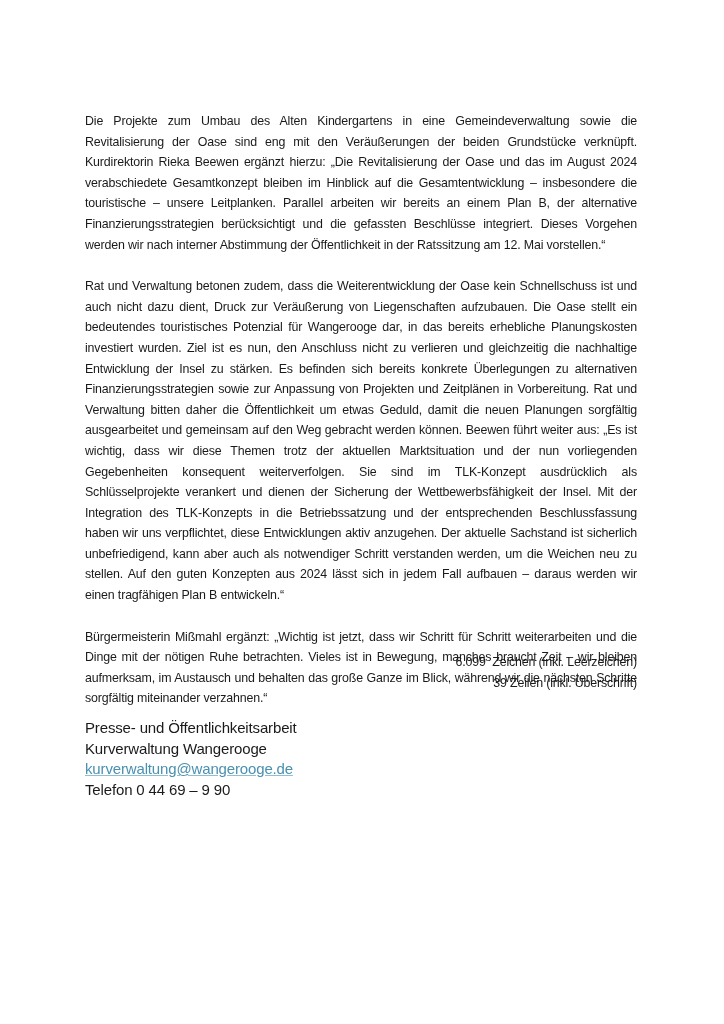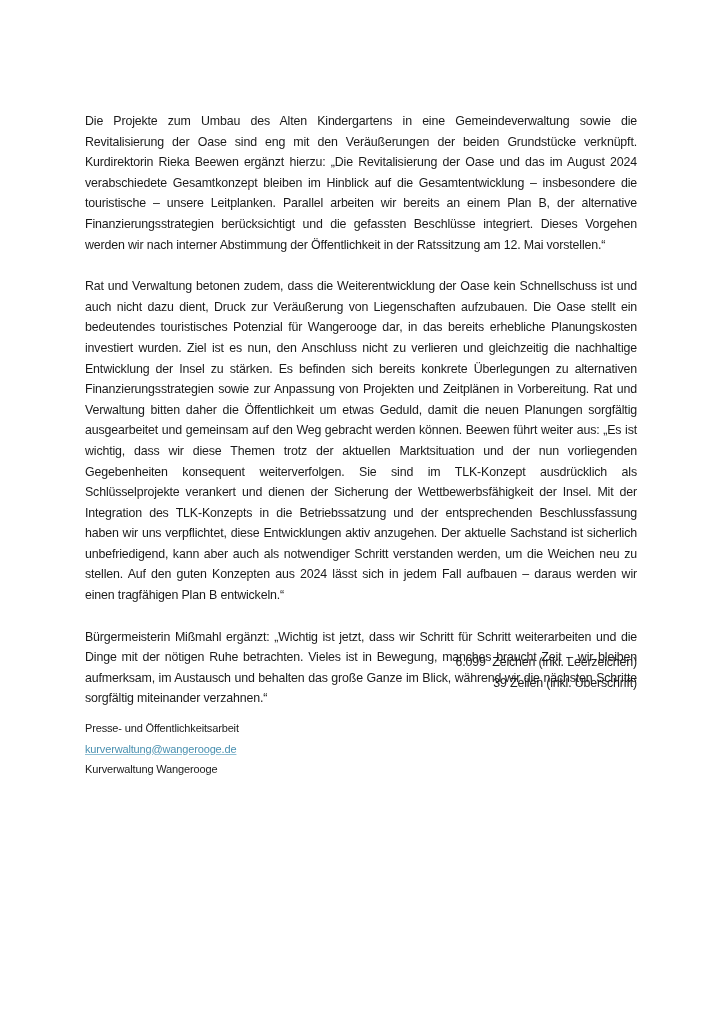--- a/index.html
+++ b/index.html
@@ -45,21 +45,21 @@
       letter-spacing: -0.15px;
     }
     .stats .line {
       display: block;
       white-space: pre;
     }
     .contact {
       position: absolute;
       left: 85px;
       top: 718px;
-      font-size: 11px;
+      font-size: 15px;
       line-height: 20.6px;
       letter-spacing: -0.15px;
     }
     .contact .line {
       display: block;
     }
     .contact a {
       color: #4a90b0;
       text-decoration: underline;
       text-decoration-color: #8fbfd4;
@@ -74,15 +74,16 @@
   <p class="para last-left">Bürgermeisterin Mißmahl ergänzt: „Wichtig ist jetzt, dass wir Schritt für Schritt weiterarbeiten und die Dinge mit der nötigen Ruhe betrachten. Vieles ist in Bewegung, manches braucht Zeit – wir bleiben aufmerksam, im Austausch und behalten das große Ganze im Blick, während wir die nächsten Schritte sorgfältig miteinander verzahnen.“</p>
 </div>
 
 <div class="stats">
   <span class="line">6.099  Zeichen (inkl. Leerzeichen)</span>
   <span class="line">39 Zeilen (inkl. Überschrift)</span>
 </div>
 
 <div class="contact">
   <span class="line">Presse- und Öffentlichkeitsarbeit</span>
+  <span class="line">Kurverwaltung Wangerooge</span>
   <span class="line"><a>kurverwaltung@wangerooge.de</a></span>
-  <span class="line">Kurverwaltung Wangerooge</span>
+  <span class="line">Telefon 0 44 69 – 9 90</span>
 </div>
 
 </body></html>

